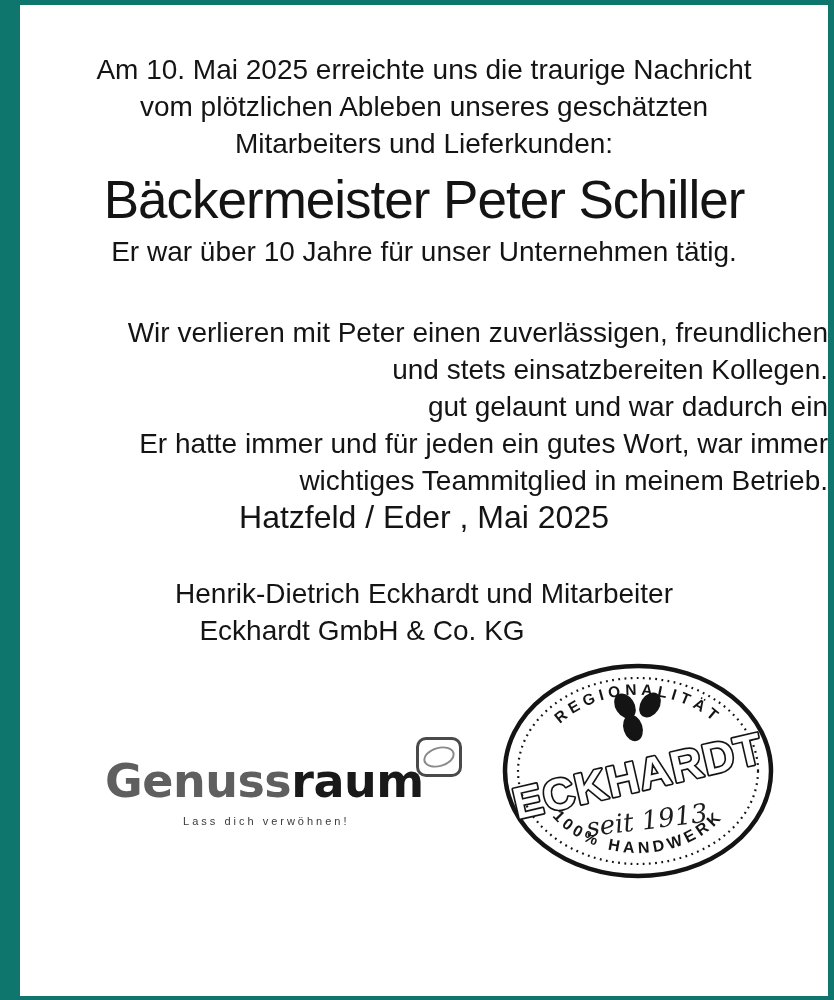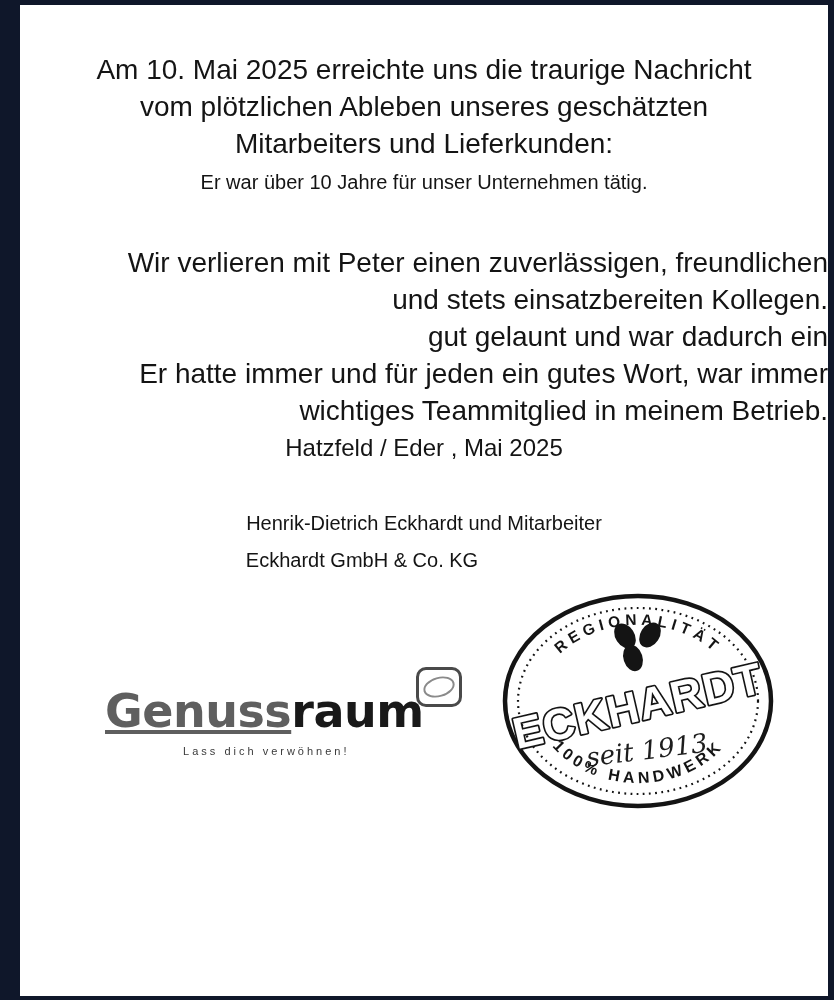--- a/index.html
+++ b/index.html
@@ -1,48 +1,48 @@
 <!DOCTYPE html>
 <html><head>
 <meta charset="utf-8">
 <style>
   html,body{margin:0;padding:0;background:#e9e9e9;}
   .frame{
     width:834px;height:1000px;position:relative;
-    background:#0f172a;
+    background:#0f766e;
     font-family:"Liberation Sans", sans-serif;
   }
   .paper{
     position:absolute;left:20px;top:5px;right:6px;bottom:4px;
     background:#ffffff;color:#141414;text-align:center;overflow:hidden;
   }
   .intro{margin:46px 0 0;font-size:28px;line-height:37px;}
   .line{display:block;}
   .deceased{
     margin:6px 0 0;font-size:53px;line-height:64px;font-weight:400;
     letter-spacing:-1px;white-space:nowrap;
   }
-  .tenure{margin:0;font-size:20px;line-height:40px;}
+  .tenure{margin:0;font-size:28px;line-height:40px;}
   .tribute{margin:42px 0 0;font-size:28px;line-height:37px;text-align:right;}
   .mourning{margin:26px 0 0;font-size:28px;line-height:37px;}
-  .placedate{margin:0;font-size:24px;line-height:37px;}
-  .signature{margin:39px 0 0;font-size:20px;line-height:37px;}
+  .placedate{margin:0;font-size:32px;line-height:37px;}
+  .signature{margin:39px 0 0;font-size:28px;line-height:37px;}
   .sig2{transform:translateX(-62px);}
   .logo-row{
     display:flex;justify-content:space-between;align-items:flex-start;
     margin-top:10px;padding:0 50px 0 85px;
   }
   
   .genussraum{margin-top:100px;display:inline-block;}
   .g-wordrow{display:flex;align-items:flex-end;}
   .g-word{
     font-size:46px;line-height:44px;font-weight:600;letter-spacing:-0.5px;
     font-family:"DejaVu Sans", sans-serif;white-space:nowrap;
   }
-  .g-part1{color:#5f5f5f;text-decoration:underline;}
+  .g-part1{color:#5f5f5f;}
   .g-part2{color:#191919;}
   .g-icon{
     width:40px;height:34px;border:3px solid #4a4a4a;border-radius:10px;
     position:relative;top:-26px;margin-left:-8px;flex:0 0 auto;
   }
   .g-icon .g-ellipse{
     position:absolute;left:4px;top:7px;width:28px;height:16px;
     border:2px solid #8a8a8a;border-radius:50%;transform:rotate(-16deg);
   }
   .g-tagline{
@@ -59,20 +59,21 @@
 
 <div class="frame">
   <div class="paper">
 
     <p class="intro">
       <span class="line">Am 10. Mai 2025 erreichte uns die traurige Nachricht</span>
       <span class="line">vom plötzlichen Ableben unseres geschätzten</span>
       <span class="line">Mitarbeiters und Lieferkunden:</span>
     </p>
 
+    <h1 class="deceased">Bäckermeister Peter Schiller</h1>
 
     <p class="tenure">Er war über 10 Jahre für unser Unternehmen tätig.</p>
 
     <p class="tribute">
       <span class="line">Wir verlieren mit Peter einen zuverlässigen, freundlichen</span>
       <span class="line">und stets einsatzbereiten Kollegen.</span>
       <span class="line">gut gelaunt und war dadurch ein</span>
       <span class="line">Er hatte immer und für jeden ein gutes Wort, war immer</span>
       <span class="line">wichtiges Teammitglied in meinem Betrieb.</span>
     </p>

